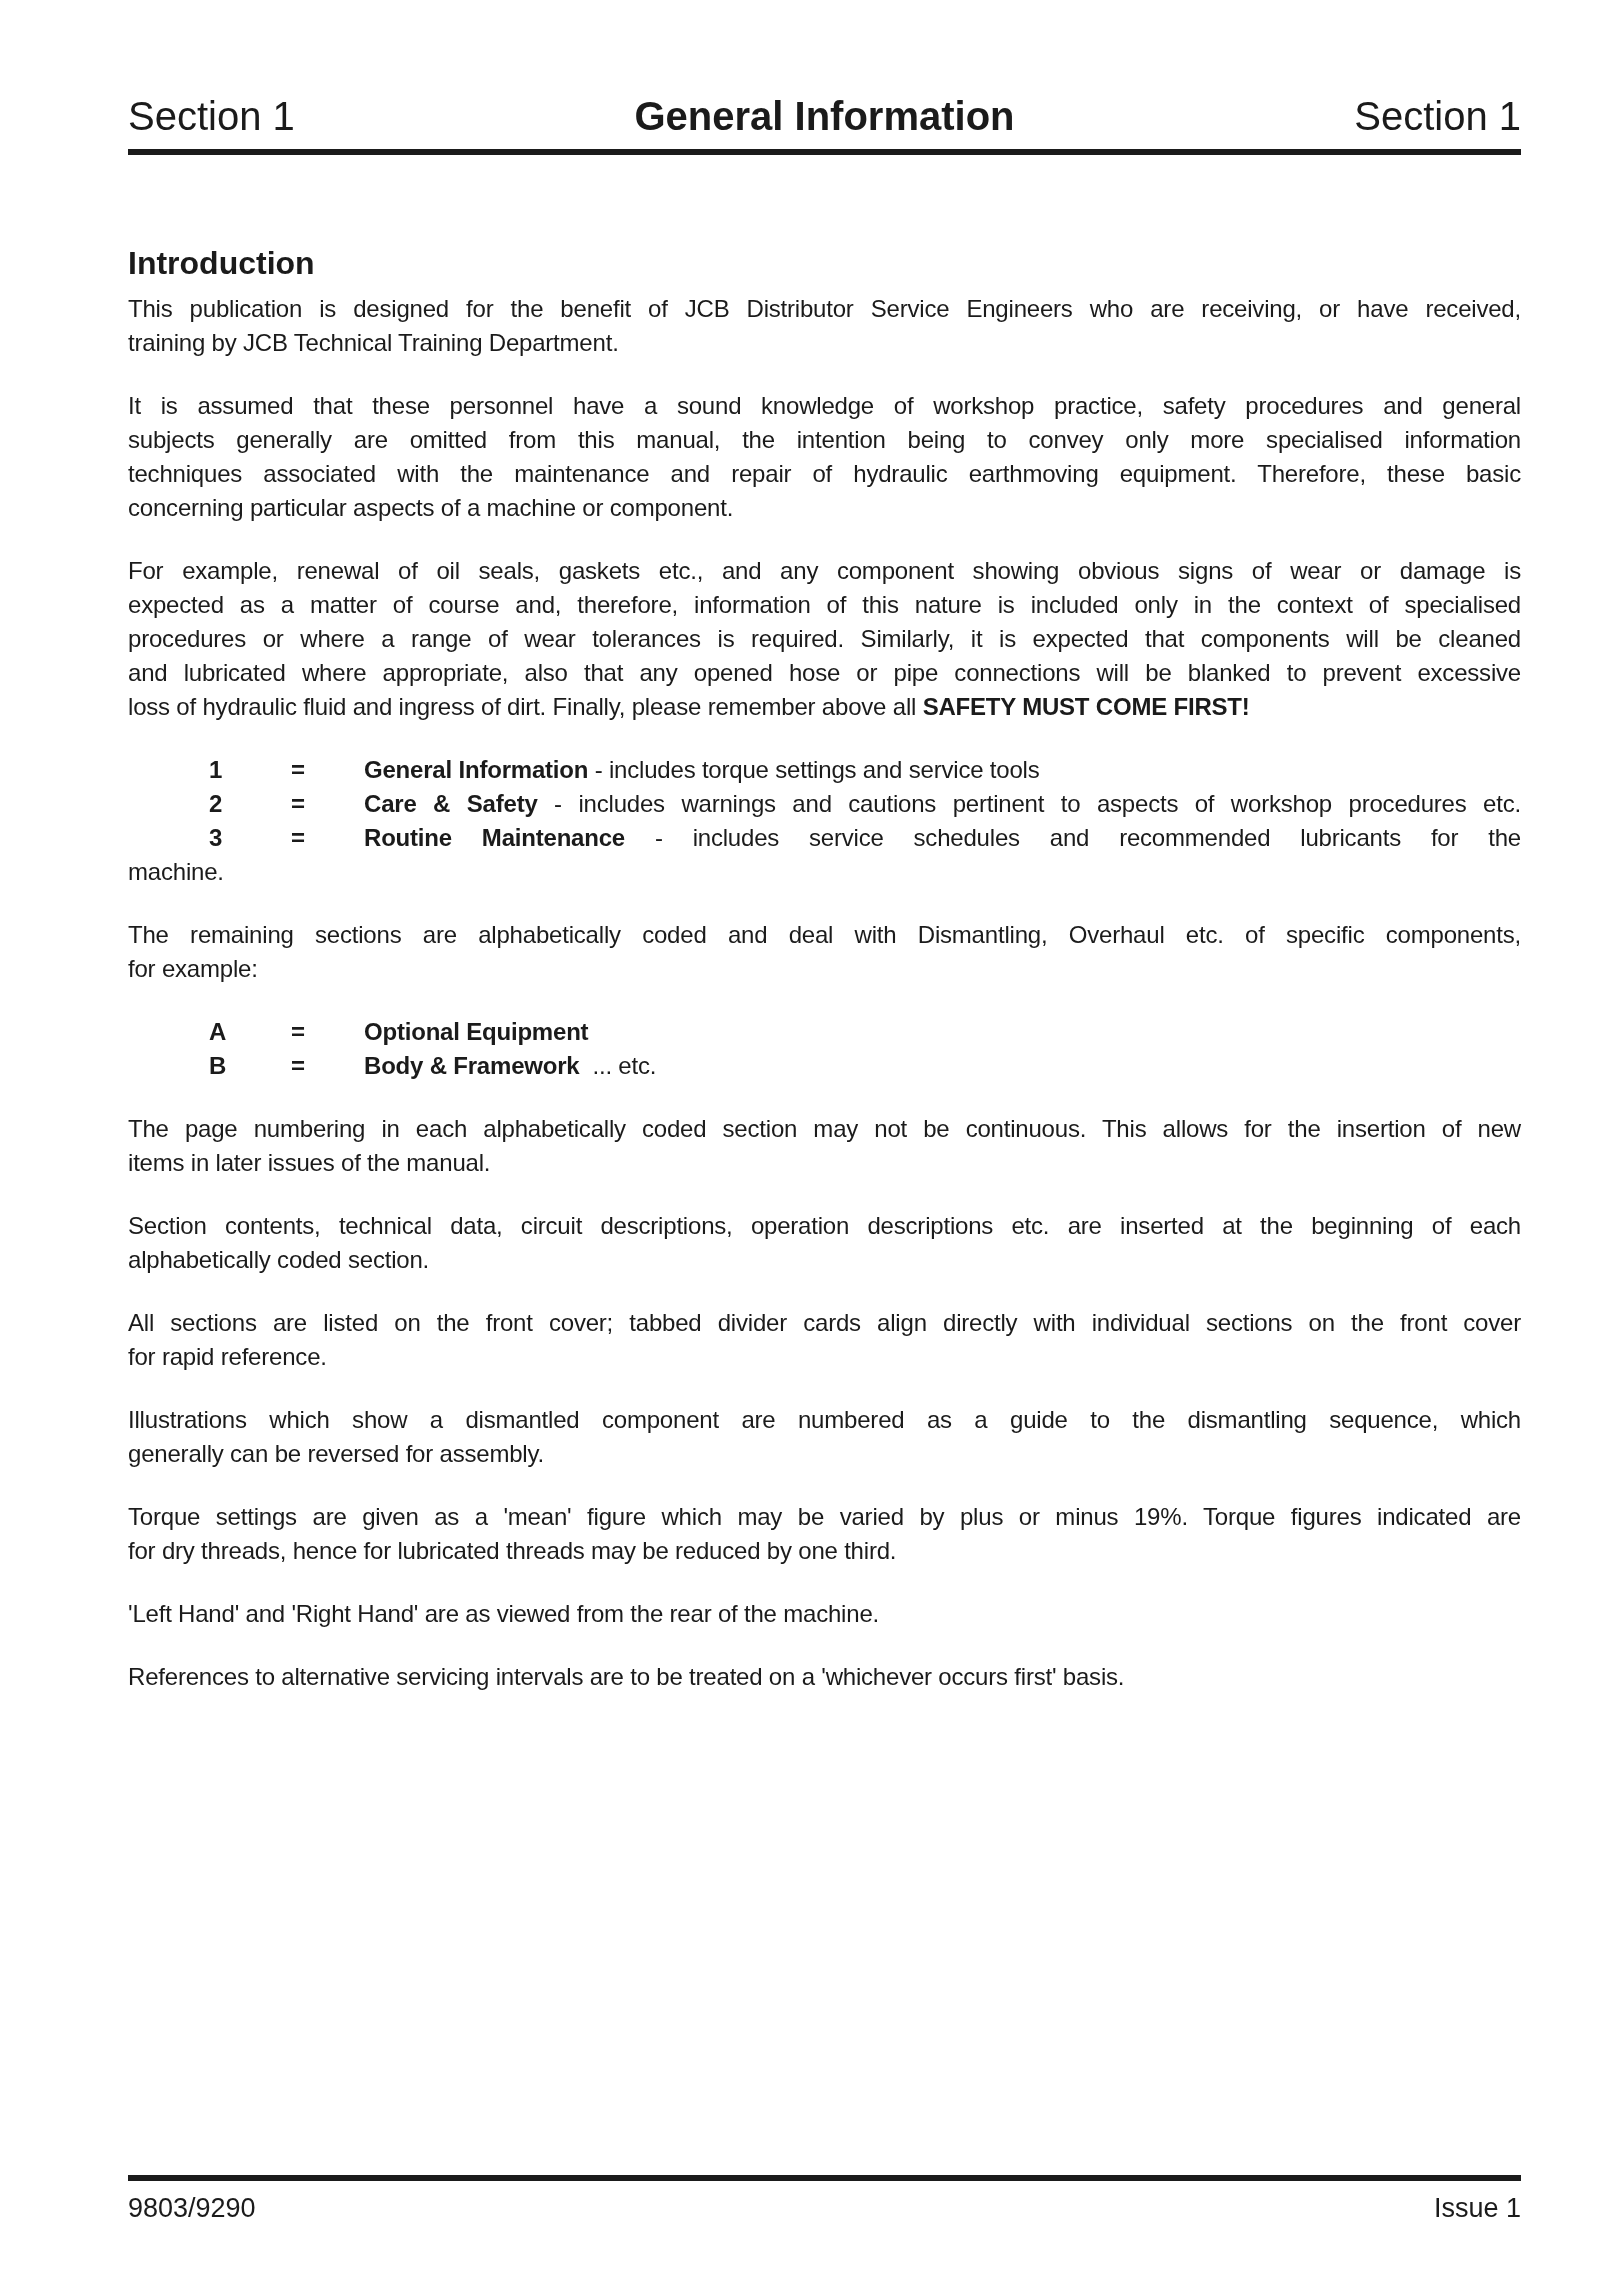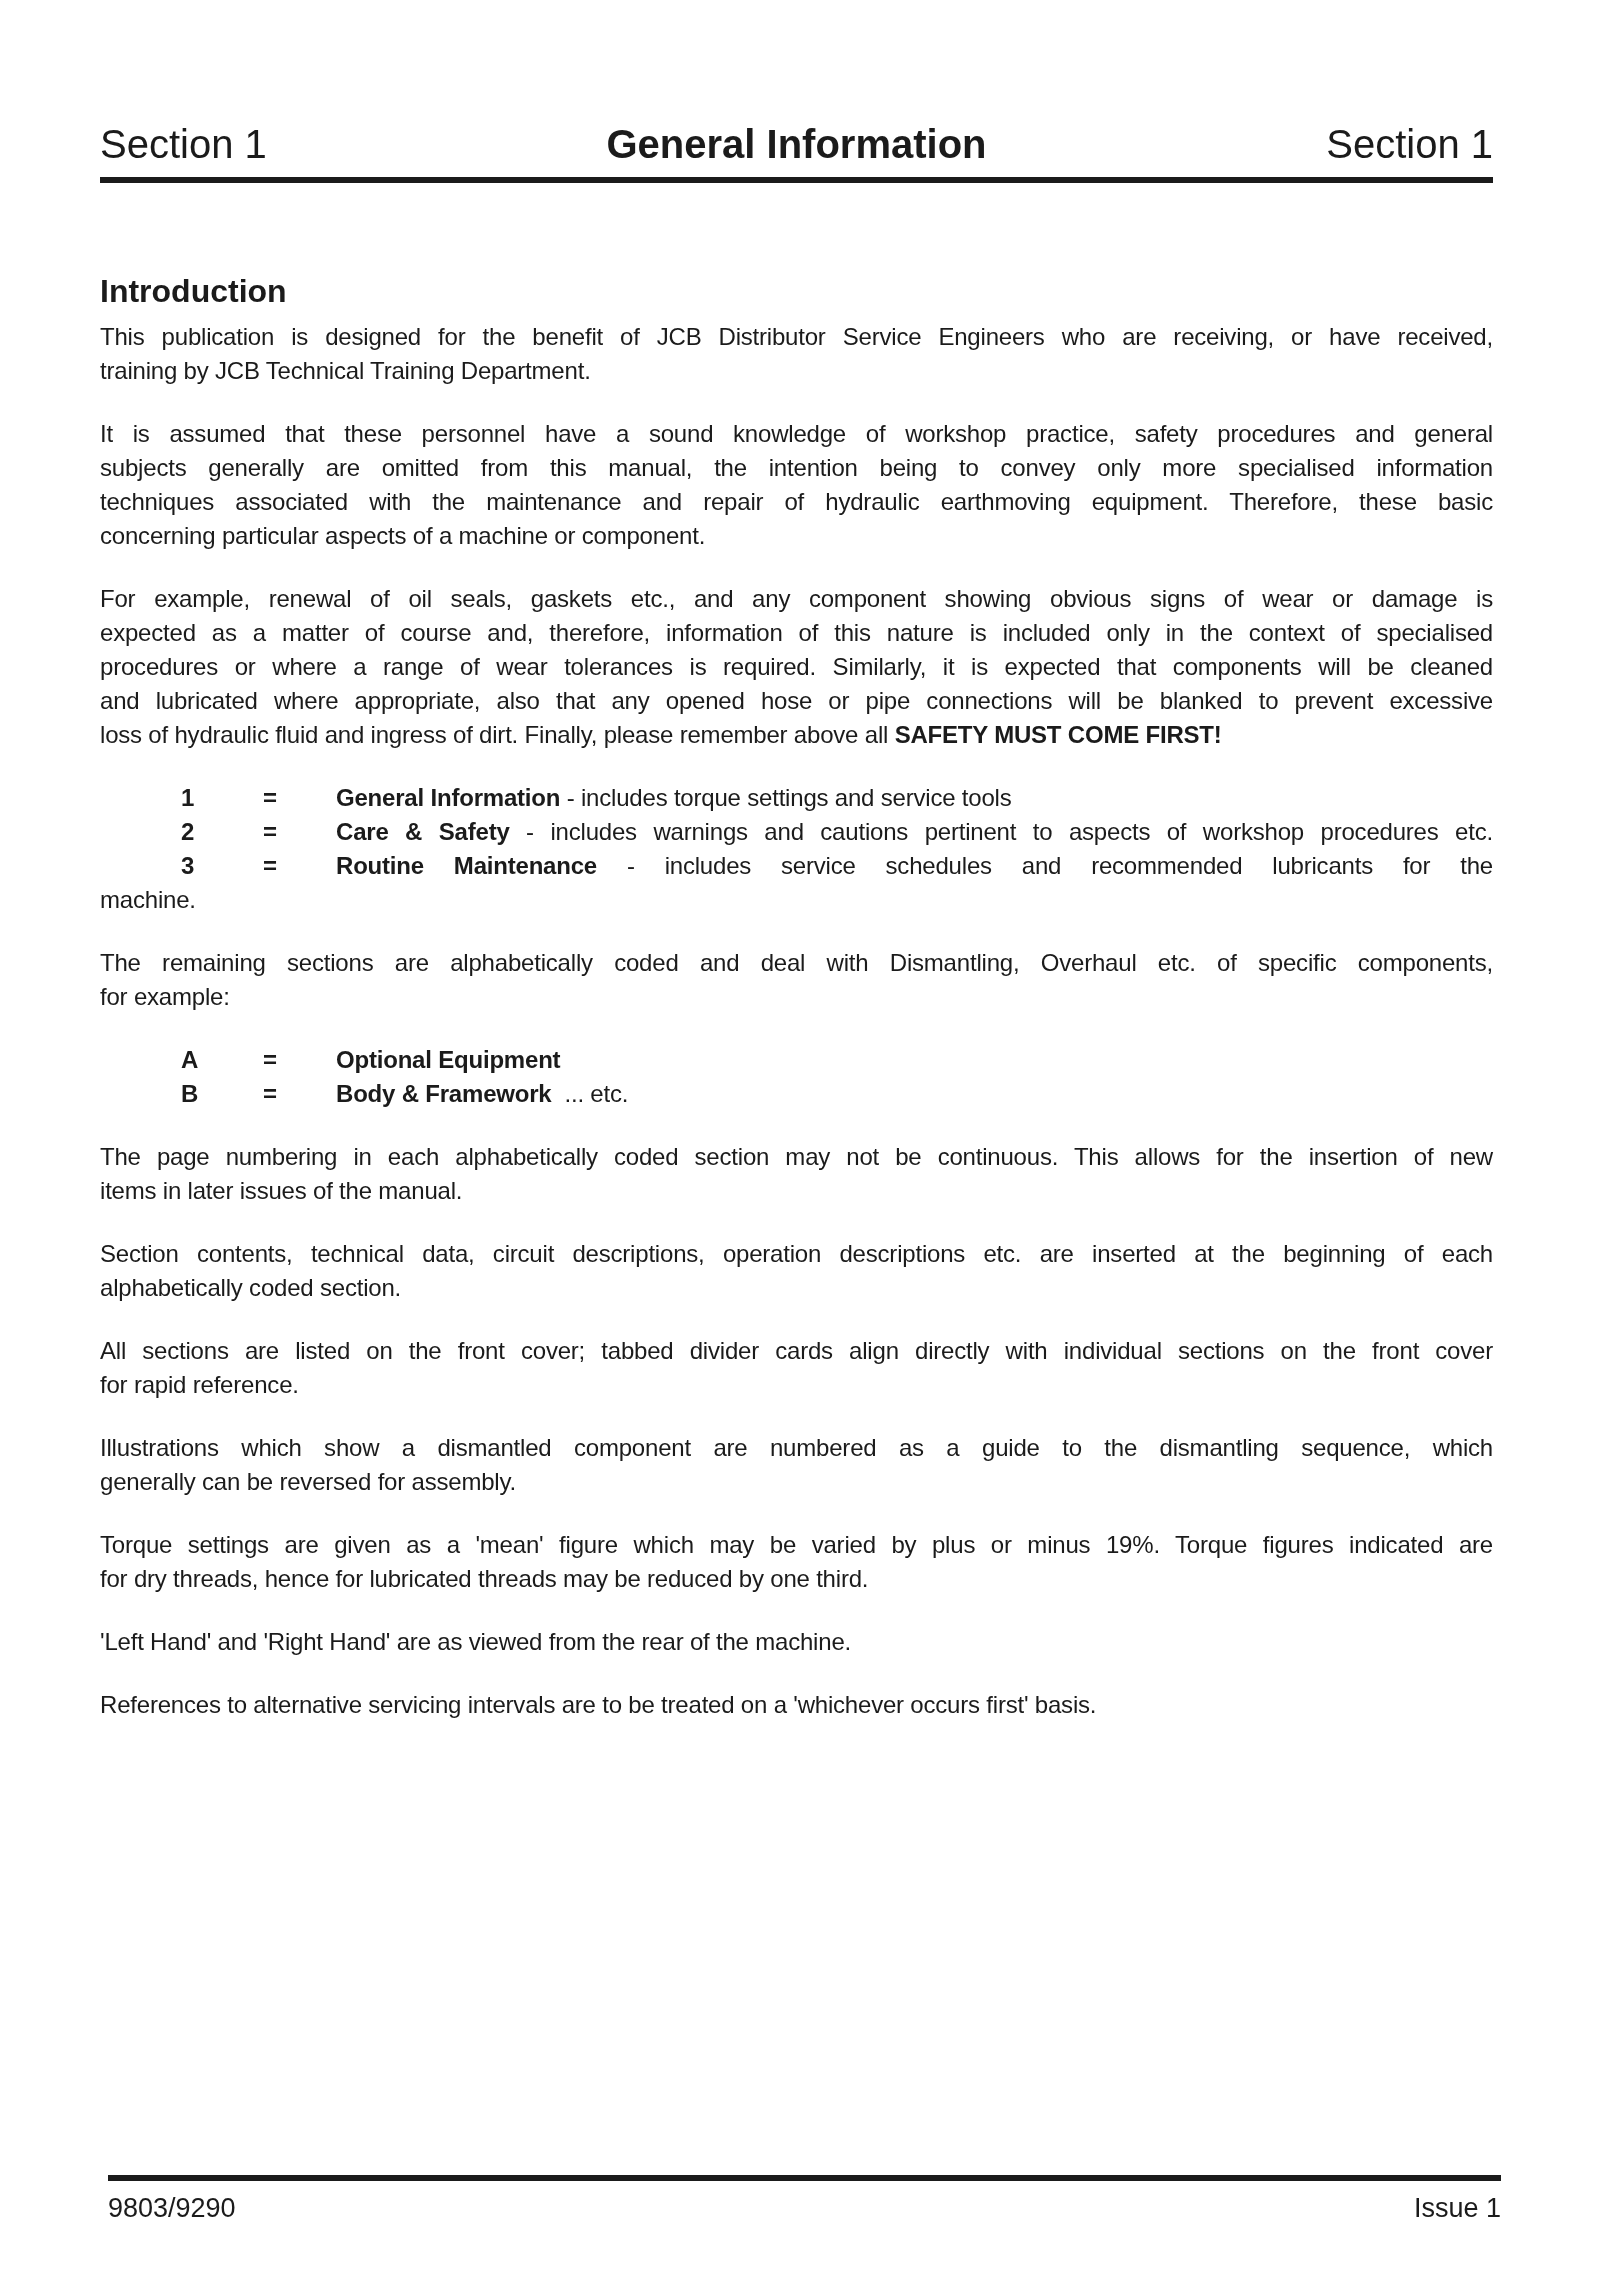--- a/index.html
+++ b/index.html
@@ -1,37 +1,37 @@
 <!DOCTYPE html>
 <html style="font-size:12.2px"><head>
 <meta charset="utf-8">
 <title>General Information</title>
 <style>
   html, body { margin:0; padding:0; background:#ffffff; }
   .page {
     position:relative; width:1622px; height:2295px; background:#ffffff;
     color:#1b1b1b; font-family:"Liberation Sans", sans-serif; overflow:hidden;
   }
-  .content { position:absolute; left:100px; top:0; width:1393px;margin-top:28px; }
+  .content { position:absolute; left:128px; top:0; width:1393px; }
   .header { position:relative; margin-top:95px; height:43px; font-size:40px; line-height:43px; white-space:nowrap; }
   .header-left  { position:absolute; left:0; top:0; }
   .header-center{ position:absolute; left:0; right:0; top:0; text-align:center; font-weight:bold; }
   .header-right { position:absolute; right:0; top:0; }
   .rule { height:6.1px; background:#1b1b1b; margin-top:10.7px; }
   .h1 { margin:90px 0 10.7px 0; font-size:32px; line-height:37px; font-weight:bold; }
   .para { margin:0 0 29px 0; font-size:24px; line-height:34px; letter-spacing:-0.2px; }
   .line { }
   .j { text-align:justify; text-align-last:justify; }
   .list { margin:0 0 29px 0; font-size:24px; line-height:34px; letter-spacing:-0.2px; }
   .li-row { display:grid; grid-template-columns:82px 73px 1fr; padding-left:81px; }
   .li-num { font-weight:bold; }
   .li-eq  { font-weight:bold; }
   .li-text b { font-weight:bold; }
   .jt { text-align:justify; text-align-last:justify; }
-  .footer { position:absolute; left:108px; top:2175px; width:1393px; }
+  .footer { position:absolute; left:128px; top:2175px; width:1393px; }
   .footer-rule { height:6.1px; background:#1b1b1b; }
   .footer-row { display:flex; justify-content:space-between; margin-top:10.7px; font-size:27px; line-height:32px; }
 </style>
 </head>
 <body>
 
 <div class="page">
   <div class="content">
 
     <div class="header">

